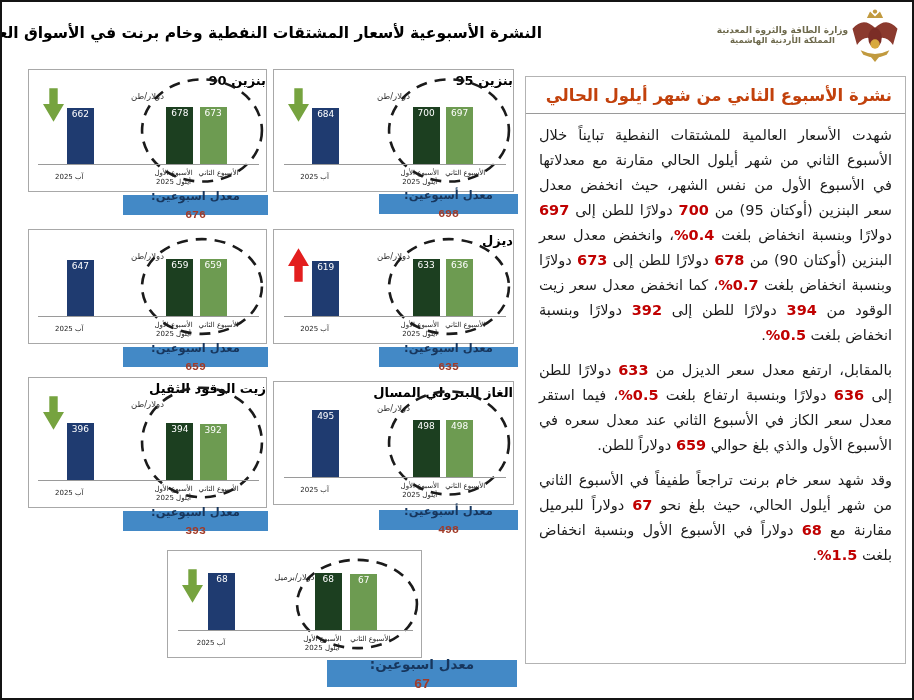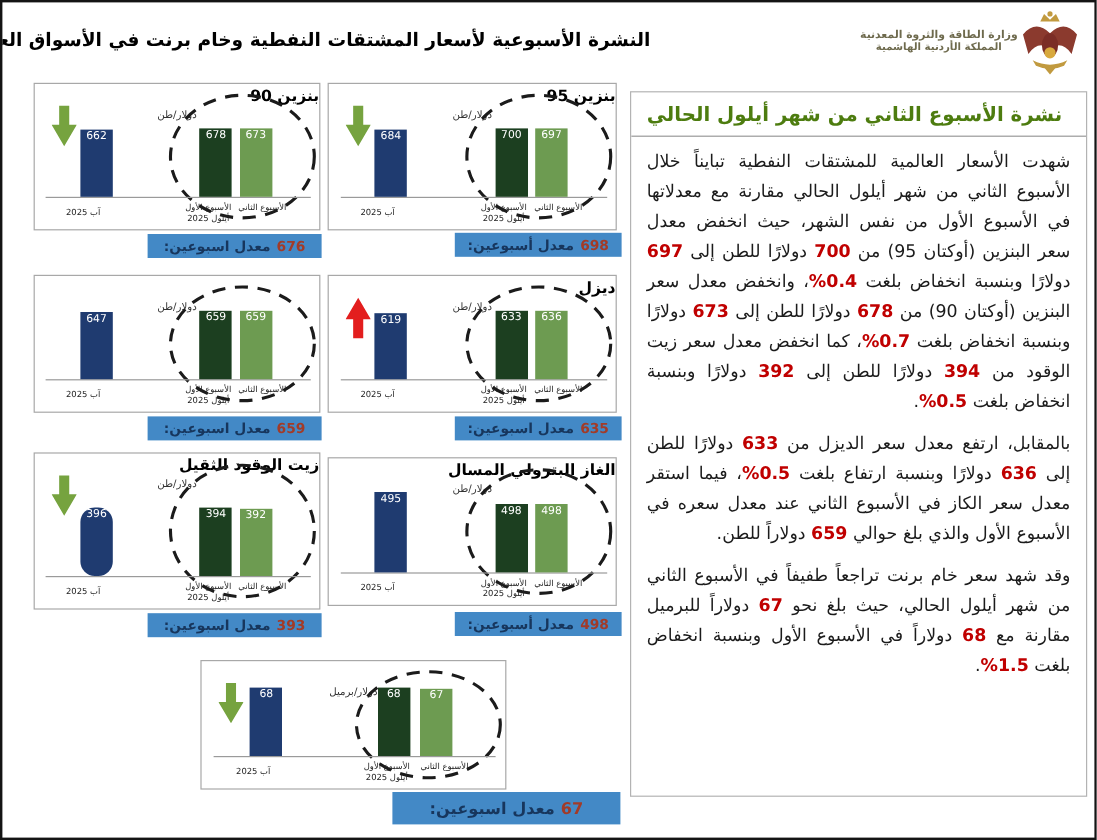--- a/index.html
+++ b/index.html
@@ -40,30 +40,30 @@
   .xl { position:absolute; font-size:7px; color:#222; text-align:center;
         line-height:1; direction:rtl; white-space:nowrap; }
   .xl0   { left:7%;  width:20%; bottom:10px; }
   .xl1   { left:51%; width:20%; bottom:14px; }
   .xl2   { left:70%; width:20%; bottom:14px; }
   .xlsub { left:51%; width:20%; bottom:5px; }
   .circ { position:absolute; top:5px; right:0; width:128px; height:calc(100% - 10px); }
 
   
   .banner { position:absolute; background:var(--banner-bg); direction:ltr;
-            display:flex; align-items:center; justify-content:center; gap:5px; }
+            display:flex; align-items:center; justify-content:center; gap:5px;flex-direction:column; }
   .banner .blabel { font-size:11.5px; font-weight:bold; color:#17365D; direction:rtl; }
-  .banner .bnum   { font-size:11.5px; font-weight:bold; color:var(--banner-value); }
+  .banner .bnum   { font-size:11.5px; font-weight:bold; color:var(--banner-value);font-family:Liberation Mono, monospace; }
   .banner.big .blabel, .banner.big .bnum { font-size:13.5px; }
 
   
   .panel { position:absolute; left:523px; top:74px; width:381px; height:588px;
            border:1px solid #b3b3b3; padding:5px 13px 8px; direction:rtl;
            overflow:hidden; background:#fff; }
-  .panel-title { font-size:16.5px; font-weight:bold; color:#4d7c0f; text-align:left;
+  .panel-title { font-size:16.5px; font-weight:bold; color:#c2410c; text-align:right;
                  padding:4px 0 8px; border-bottom:1px solid #9a9a9a; margin:0 -13px 9px;
                  padding-left:13px; padding-right:13px; }
   .para { font-size:14.5px; line-height:25px; color:#1b1b1b; text-align:justify;
           margin-bottom:10px; }
   .para .red { color:var(--highlight-red); font-weight:bold; }
 </style>
 </head>
 <body>
 
 <div class="page">
@@ -201,21 +201,21 @@
   <div class="chart-unit" style="left:26px; top:375px; width:239px; height:131px;">
     <svg class="trend" viewBox="0 0 20 32" data-trend="down">
         <path d="M6 0h8v15h6L10 32 0 15h6z" fill="currentColor"></path>
       </svg>
     <div class="ctitle">زيت الوقود الثقيل</div>
     <div class="cunit">دولار/طن</div>
     <svg class="circ" viewBox="0 0 126 100" preserveAspectRatio="none">
         <ellipse cx="63" cy="50" rx="59" ry="46" fill="none" stroke="#1b1b1b" stroke-width="2.6" stroke-dasharray="11 8" vector-effect="non-scaling-stroke"></ellipse>
       </svg>
     <div class="axis"></div>
-    <div class="bar b0" style="height: 57px; border-radius: 12px;">
+    <div class="bar b0" style="height: 57px;">
         <span class="bval">396</span>
       </div>
     <div class="bar b1" style="height: 57px;">
         <span class="bval">394</span>
       </div>
     <div class="bar b2" style="height: 56px;">
         <span class="bval">392</span>
       </div>
     <div class="xl xl0">آب 2025</div>
     <div class="xl xl1">الأسبوع الأول</div>

